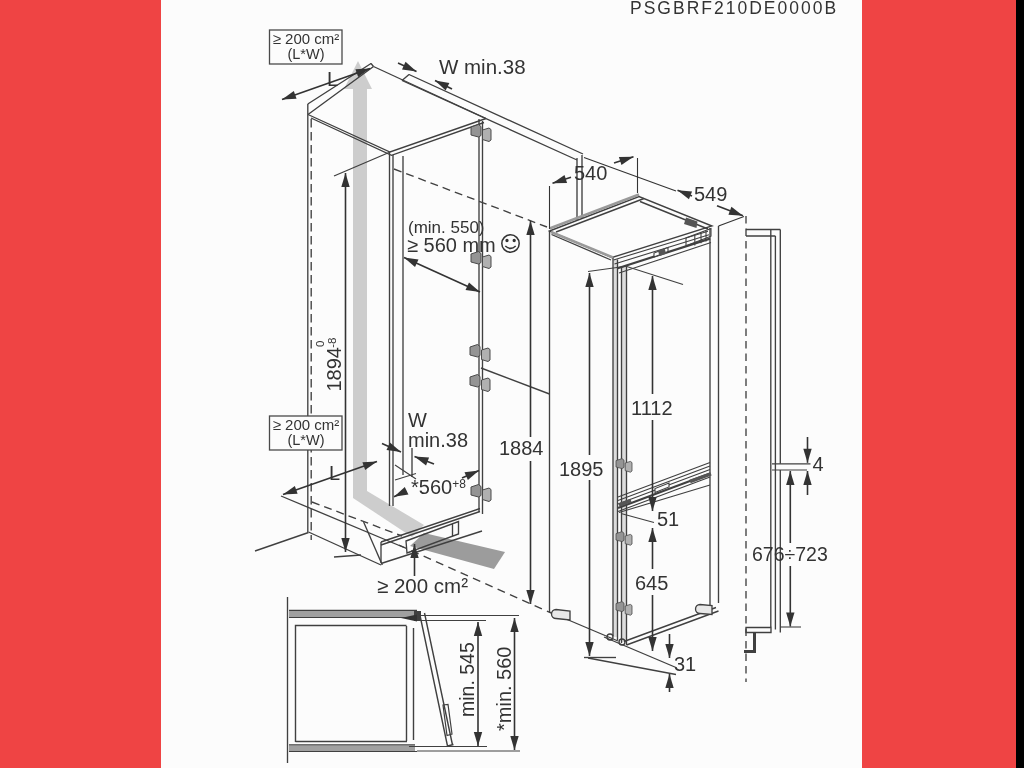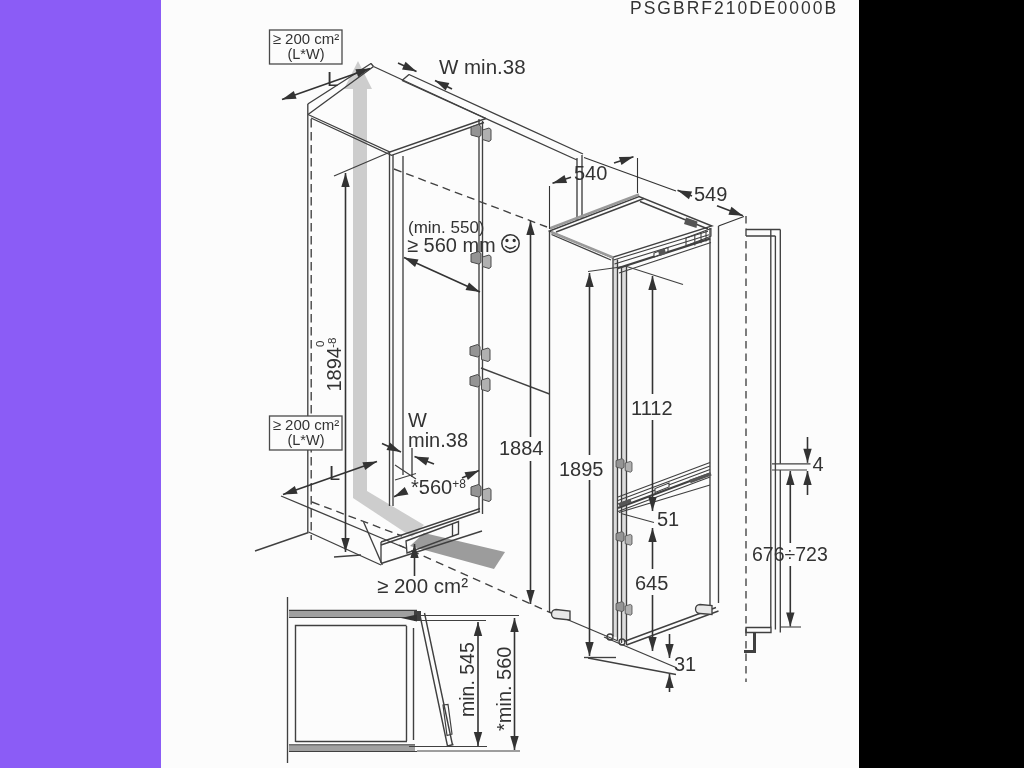--- a/index.html
+++ b/index.html
@@ -1,16 +1,16 @@
 <!DOCTYPE html>
 <html><head>
 <meta charset="utf-8">
 <style>
   html,body{margin:0;padding:0;background:#000;}
-  #stage{position:relative;width:859px;height:768px;background:#8b5cf6;overflow:hidden;}
+  #stage{position:relative;width:1016px;height:768px;background:#ef4444;overflow:hidden;}
   #paper{position:absolute;left:161px;top:0;width:701px;height:768px;background:#fcfcfc;}
   svg text{font-family:"Liberation Sans",sans-serif;fill:#333;}
 </style>
 </head>
 <body>
 
 <div id="stage">
 
 <div id="paper"></div>
 <svg width="1024" height="768" viewBox="0 0 1024 768" style="position:absolute;left:0;top:0">

